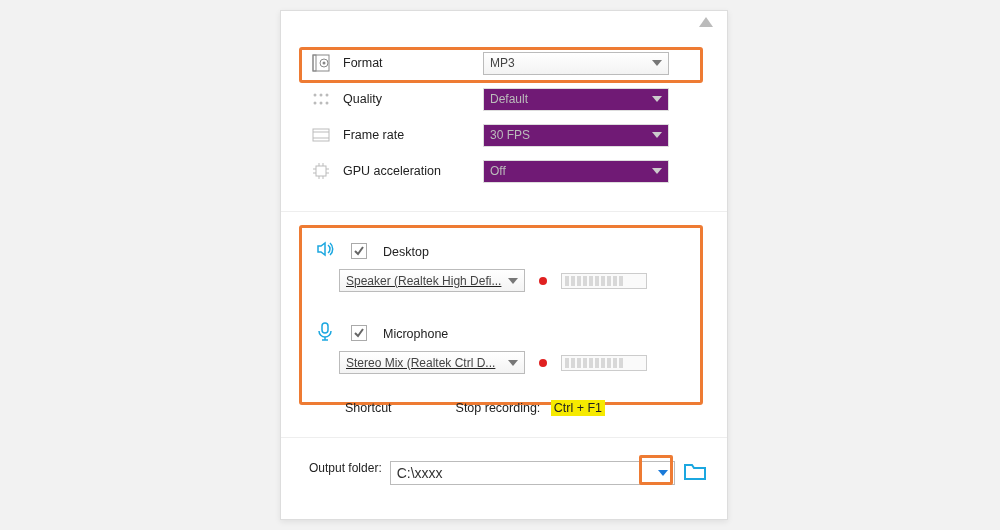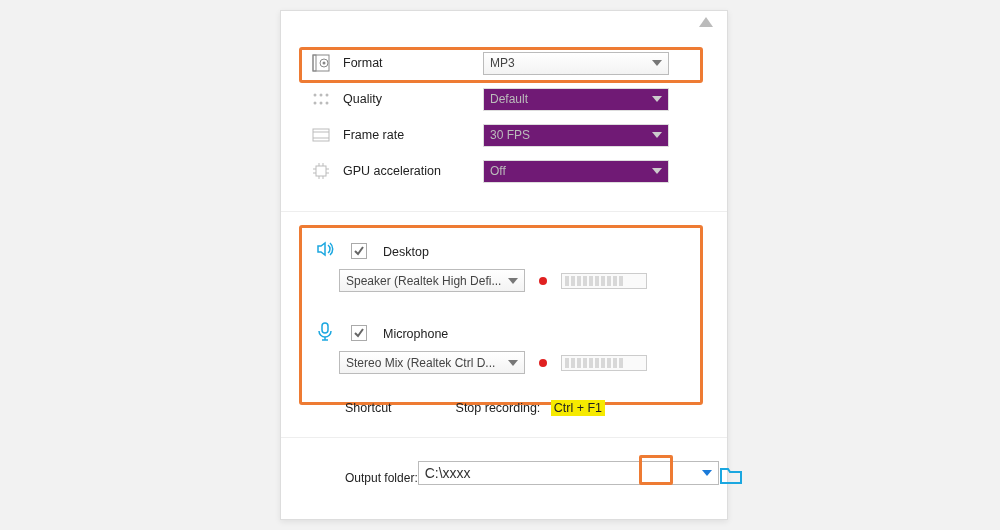--- a/index.html
+++ b/index.html
@@ -75,38 +75,38 @@
     pointer-events: none;
   }
   .audio-block { position: relative; padding-left: 34px; padding-top: 8px; height: 82px; }
   .audio-head { display:flex; align-items:flex-end; gap:16px; }
   .chk {
     width:16px; height:16px; border:1px solid #aaa; background:#fff;
     display:flex; align-items:center; justify-content:center;
   }
   .chk svg { width:12px; height:12px; }
   .audio-label { font-size:12.5px; }
-  .audio-row { display:flex; align-items:center; gap:14px; margin-top:10px; padding-left:24px; }
+  .audio-row { display:flex; align-items:center; gap:14px; margin-top:10px; padding-left:24px;text-decoration:underline; }
   .select2 { width:186px; height:23px; }
   .rec-dot { width:8px;height:8px;border-radius:50%;background:#e02020; }
   .vu { width:86px; height:16px; border:1px solid #ccc; display:flex; align-items:center; gap:2px; padding:0 3px; background:#fafafa;}
   .vu i { display:block; width:4px; height:10px; background:#d8d8d8; }
 
   
   .shortcut-row {
     position:absolute; left:0; top:390px; width:100%;
     display:flex; align-items:center; gap:64px; padding-left: 64px;
     font-size:12.5px;
   }
   .kbd { background:#f6ea00; padding:1px 3px; }
 
   
   .out-row {
     position:absolute; left:0; top:436px; width:100%;
-    display:flex; align-items:flex-end; padding:14px 20px 0 28px; margin-left:36px;
+    display:flex; align-items:flex-start; padding:14px 20px 0 28px; gap:8px;
   }
   .out-input {
     flex:1; height:24px; border:1px solid #bbb; padding:0 6px;
     display:flex; align-items:center; justify-content:space-between;
     background:#fff; font-size:14px; color:#333;
   }
   .hi3 {
     position:absolute; left:358px; top:444px; width:34px; height:30px;
     border:3px solid #ee7b33; border-radius:2px; pointer-events:none;
   }

